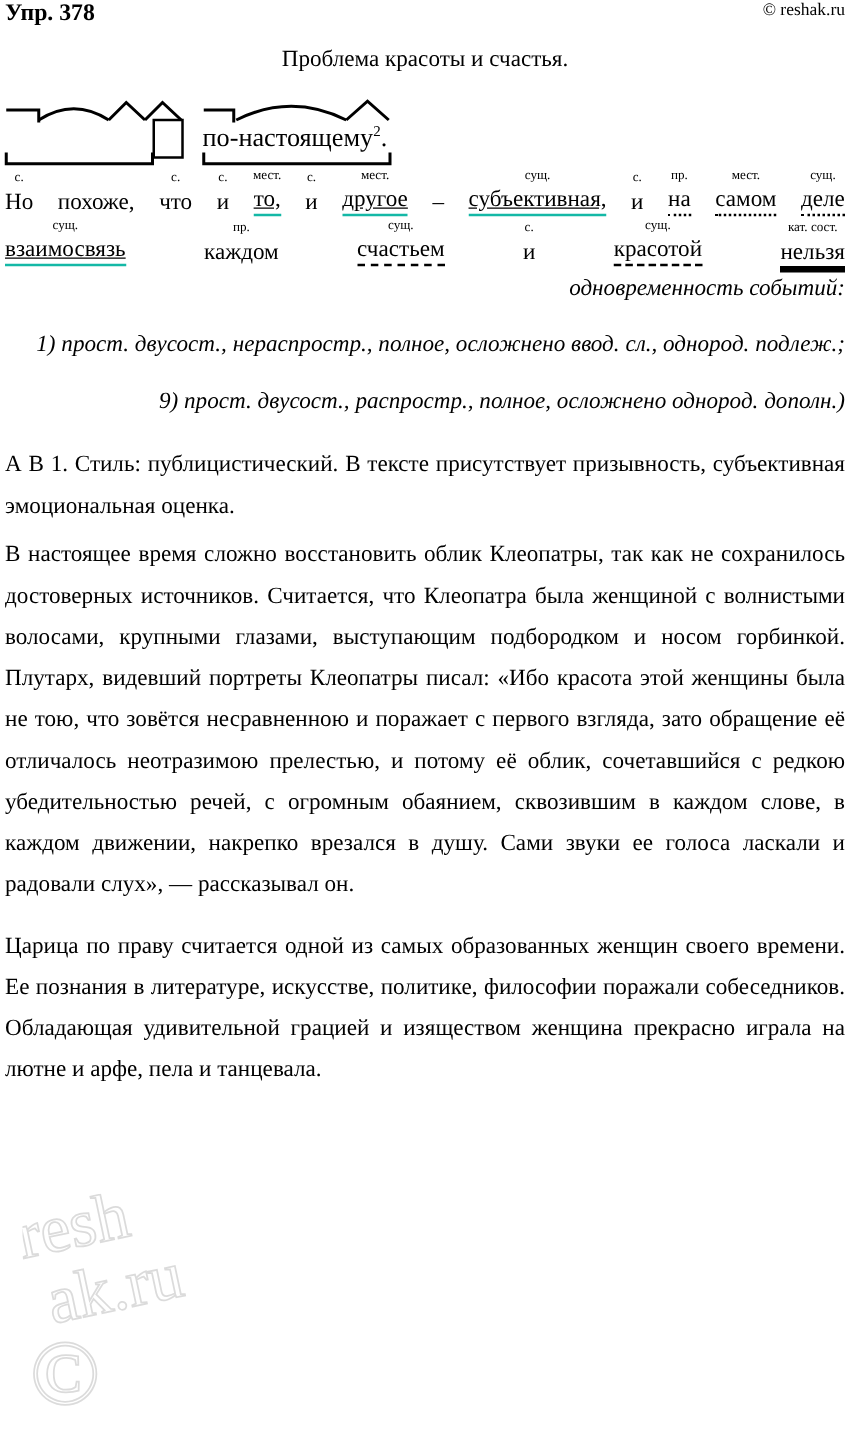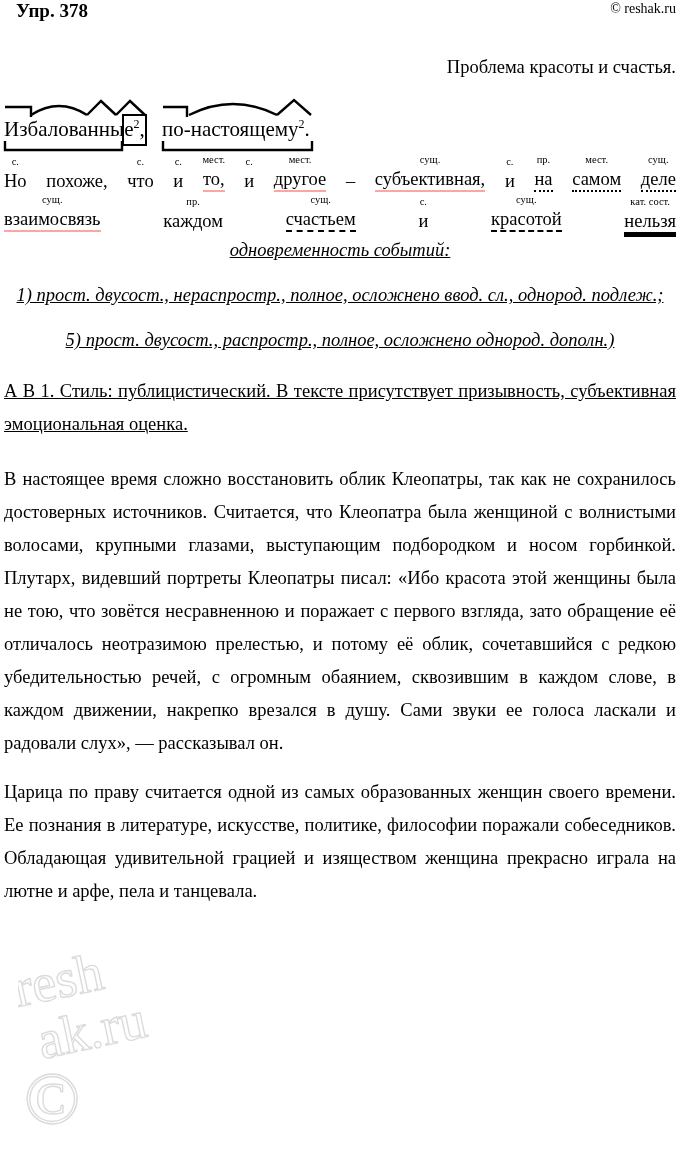--- a/index.html
+++ b/index.html
@@ -17,21 +17,21 @@
   }
 
   
   .header {
     position: relative;
     height: 26px;
     padding: 2px 4px 0 4px;
   }
   .ex-title {
     position: absolute;
-    left: 16px;
+    left: 4px;
     top: 0px;
     font-size: 19px;
     font-weight: bold;
     letter-spacing: 0px;
   }
   .brand {
     position: absolute;
     right: 6px;
     top: 1px;
     font-size: 14px;
@@ -45,25 +45,25 @@
     z-index: 2;
   }
   p.para {
     margin: 0 0 14px 0;
     font-size: 18.5px;
     line-height: 33px;
     text-align: justify;
     text-justify: inter-word;
   }
   p.para.lead {
-    margin-top: 23px;
+    margin-top: 4px;
     margin-bottom: 12px;
-    text-align: right;
-  }
-  p.para.noj { text-align: center; text-decoration: underline; }
+    text-align: center;
+  }
+  p.para.noj { text-align: right; }
   .ital { font-style: italic; }
 
   
   .morph-block {
     position: relative;
     height: 54px;
     margin: 4px 0 2px 0;
     font-size: 21px;
     line-height: 26px;
     white-space: nowrap;
@@ -112,21 +112,21 @@
     top: 0;
     left: 50%;
     transform: translateX(-50%);
     font-size: 10.5px;
     line-height: 11px;
     white-space: nowrap;
     font-family: "Liberation Serif", serif;
   }
   .tok .w { display: inline-block; }
   
-  .u-subj  .w { border-bottom: 2px solid #fca5a5; }
+  .u-subj  .w { border-bottom: 2px solid #14b8a6; text-decoration: underline; }
   .u-obj   .w { border-bottom: 2px dashed #000; }
   .u-pred  .w { box-shadow: 0 2px 0 0 #000, 0 5px 0 0 #000; }
   .u-adv   .w { border-bottom: 2px dotted #000; }
 
   .tok.sup4::after {
     content: "4";
     font-size: 11px;
     vertical-align: super;
   }
 
@@ -150,23 +150,20 @@
   <div class="ex-title">Упр. 378</div>
   <div class="brand">© reshak.ru</div>
 </div>
 
 <div class="doc">
 
   <p class="para lead">Проблема красоты и счастья.</p>
 
   <div class="morph-block">
 
-    <div class="morph-word" style="left:0px;">
-      <span>Избалованные</span><span class="sup">2</span><span>, </span>
-    </div>
 
     <svg class="m-svg" style="left:0px; top:10px;" width="28" height="12">
       <path d="M1,1 L27,1 L27,11" fill="none" stroke="#000" stroke-width="2.4"></path>
     </svg>
 
     <svg class="m-svg" style="left:26px; top:4px;" width="58" height="16">
       <path d="M1,15 Q29,-3 57,15" fill="none" stroke="#000" stroke-width="2.4"></path>
     </svg>
 
     <svg class="m-svg" style="left:82px; top:4px;" width="31" height="16">
@@ -226,24 +223,24 @@
       <span class="tok"><span class="pos">пр.</span><span class="w">каждом</span></span>
       <span class="tok u-obj"><span class="pos">сущ.</span><span class="w">счастьем</span></span>
       <span class="tok"><span class="pos">с.</span><span class="w">и</span></span>
       <span class="tok u-obj"><span class="pos">сущ.</span><span class="w">красотой</span></span>
       <span class="tok u-pred"><span class="pos">кат. сост.</span><span class="w">нельзя</span></span>
     </div>
 
 
     <p class="para noj ital" style="margin-top:2px;margin-bottom:12px;">одновременность событий:</p>
     <p class="para noj ital" style="margin-bottom:12px;">1) прост. двусост., нераспростр., полное, осложнено ввод. сл., однород. подлеж.;</p>
-    <p class="para noj ital" style="margin-bottom:18px;">5) прост. двусост., распростр., полное, осложнено однород. дополн.)</p>
+    <p class="para noj ital" style="margin-bottom:18px;">9) прост. двусост., распростр., полное, осложнено однород. дополн.)</p>
   </div>
 
-  <p class="para" style="margin-bottom:22px;text-decoration:underline;">А В 1. Стиль: публицистический. В тексте присутствует призывность, субъективная эмоциональная оценка.</p>
+  <p class="para" style="margin-bottom:6px;">А В 1. Стиль: публицистический. В тексте присутствует призывность, субъективная эмоциональная оценка.</p>
   <p class="para" style="margin-bottom:16px;">В настоящее время сложно восстановить облик Клеопатры, так как не сохранилось достоверных источников. Считается, что Клеопатра была женщиной с волнистыми волосами, крупными глазами, выступающим подбородком и носом горбинкой. Плутарх, видевший портреты Клеопатры писал: «Ибо красота этой женщины была не тою, что зовётся несравненною и поражает с первого взгляда, зато обращение её отличалось неотразимою прелестью, и потому её облик, сочетавшийся с редкою убедительностью речей, с огромным обаянием, сквозившим в каждом слове, в каждом движении, накрепко врезался в душу. Сами звуки ее голоса ласкали и радовали слух», — рассказывал он.</p>
   <p class="para">Царица по праву считается одной из самых образованных женщин своего времени. Ее познания в литературе, искусстве, политике, философии поражали собеседников. Обладающая удивительной грацией и изяществом женщина прекрасно играла на лютне и арфе, пела и танцевала.</p>
 
 </div>
 
 <div class="watermark">
   <svg viewBox="0 0 210 185" width="210" height="185">
     <text x="0" y="52" font-family="Liberation Serif, serif" font-size="54" fill="none" stroke="#8a8a8a" stroke-width="1.4" transform="rotate(-12 0 52)">resh</text>
     <text x="24" y="104" font-family="Liberation Serif, serif" font-size="54" fill="none" stroke="#8a8a8a" stroke-width="1.4" transform="rotate(-12 24 104)">ak.ru</text>
     <text x="6" y="168" font-family="Liberation Serif, serif" font-size="74" fill="none" stroke="#8a8a8a" stroke-width="1.4">©</text>

